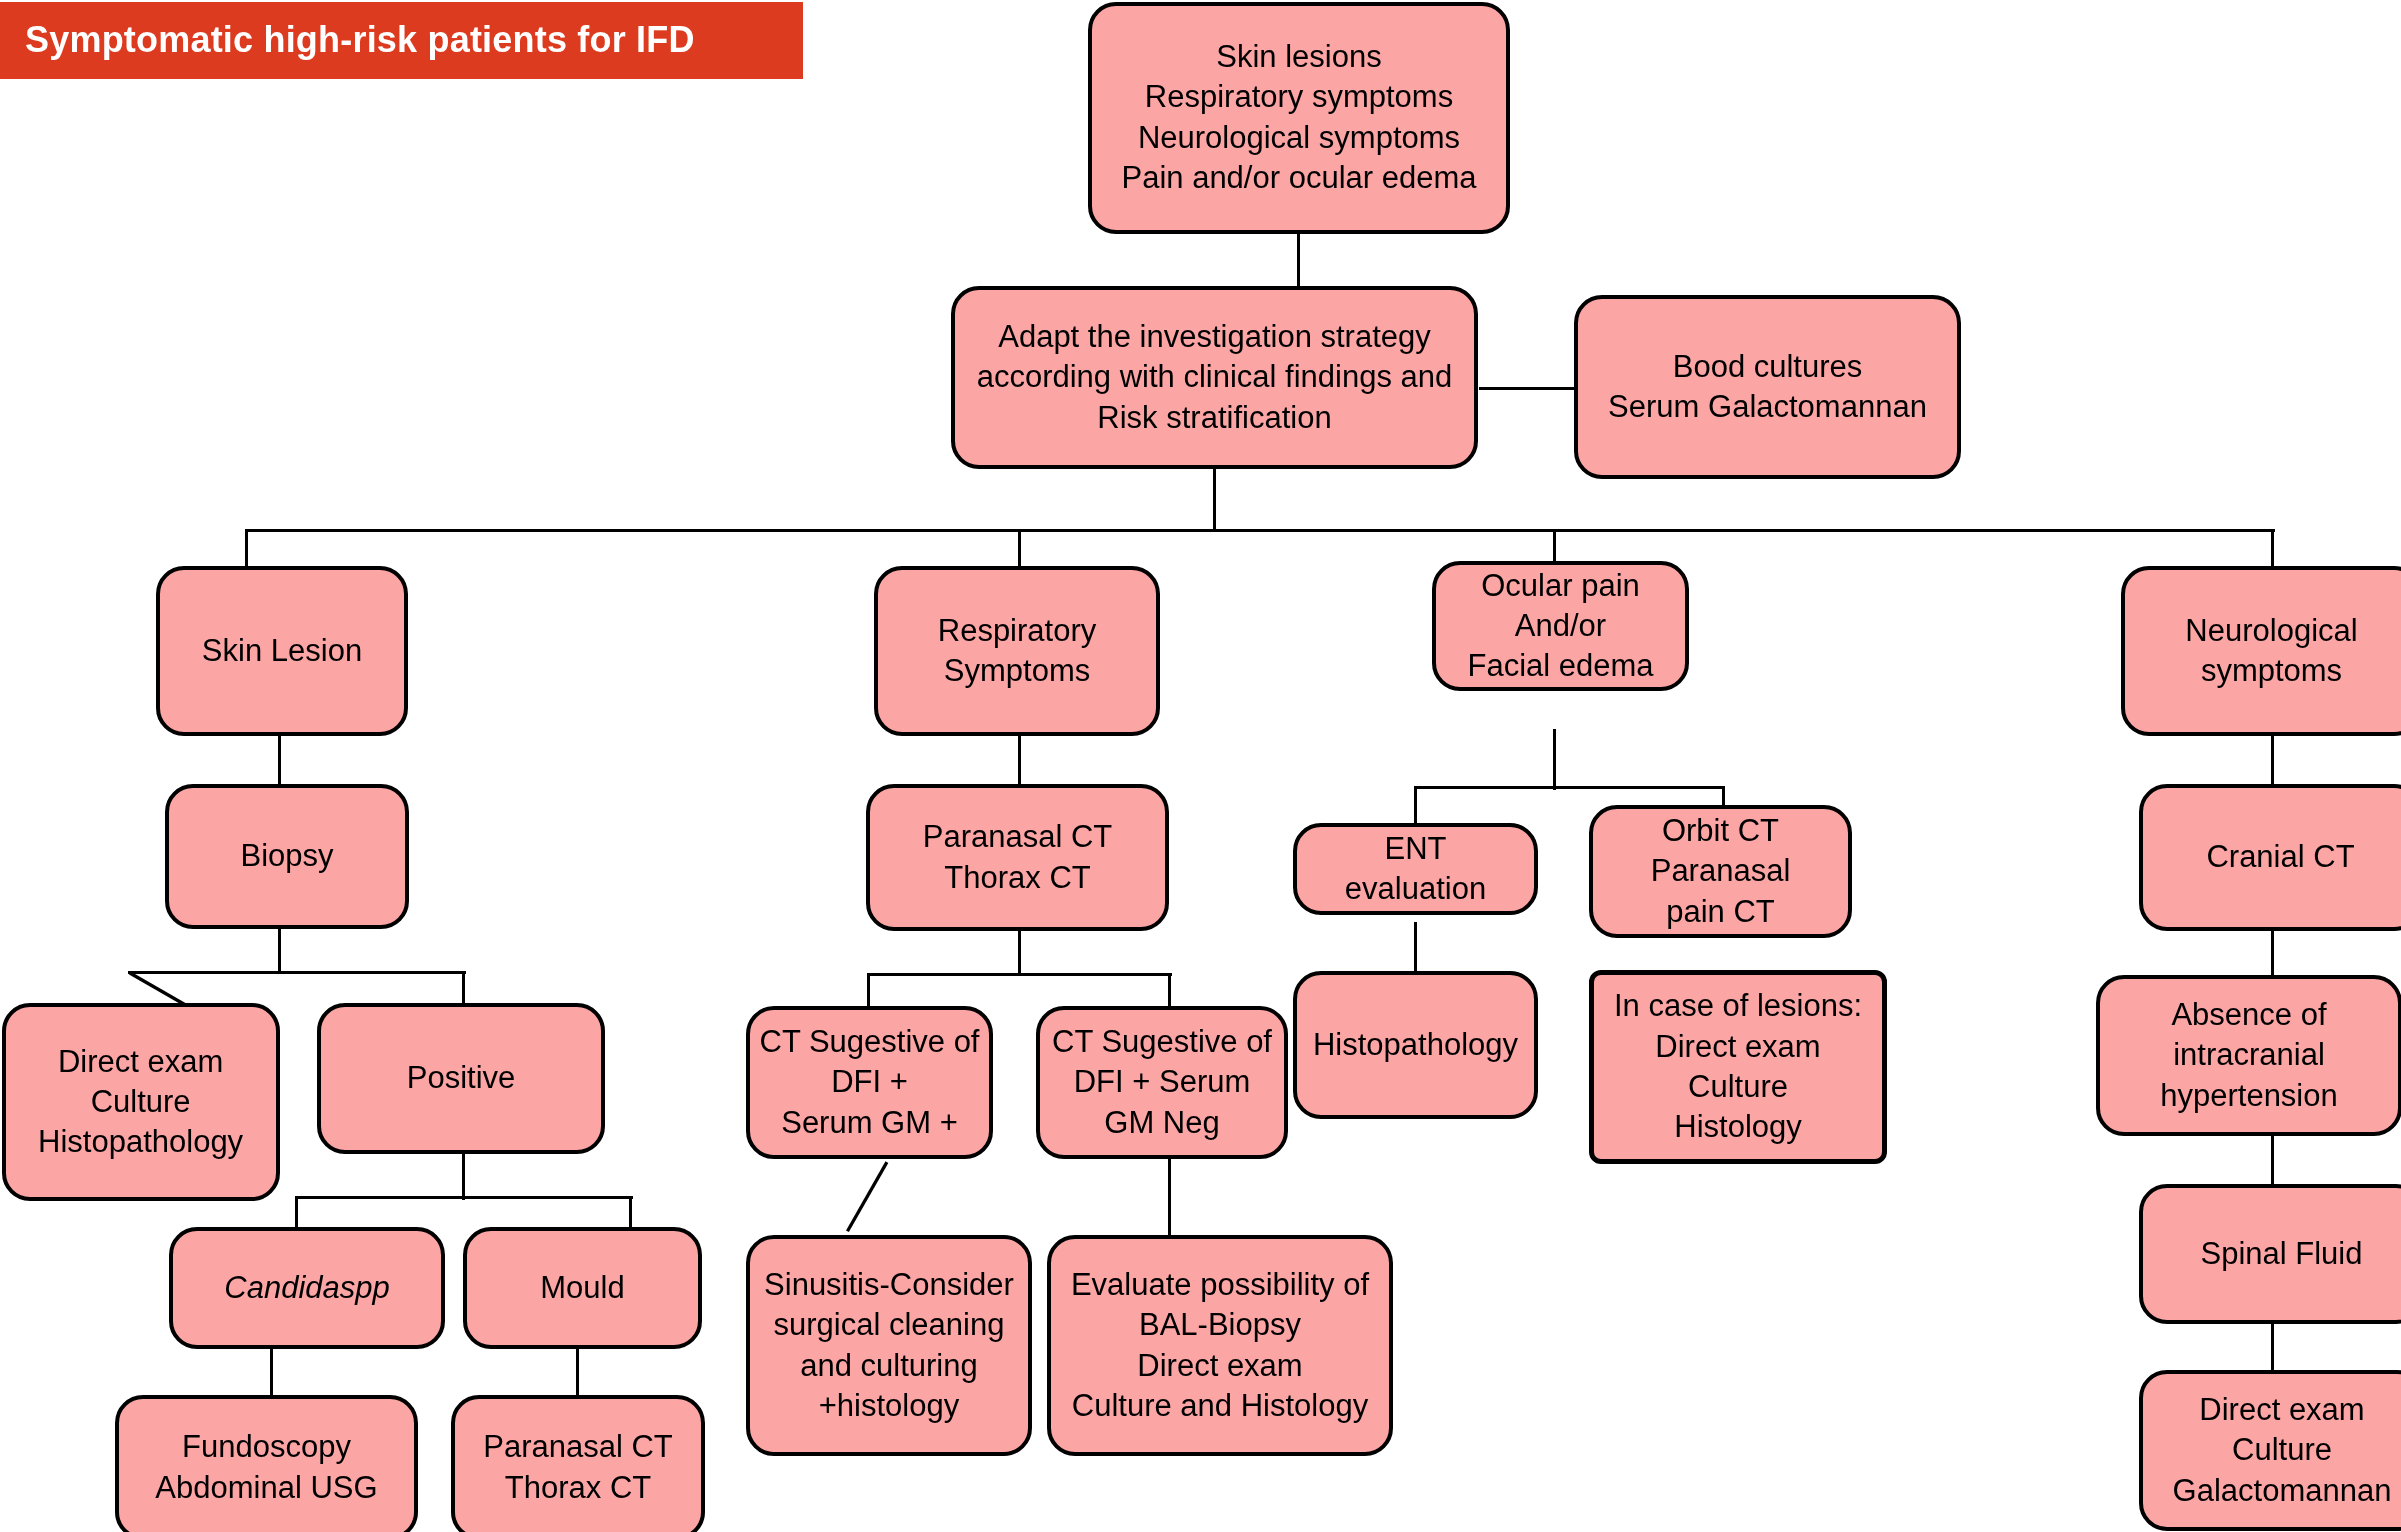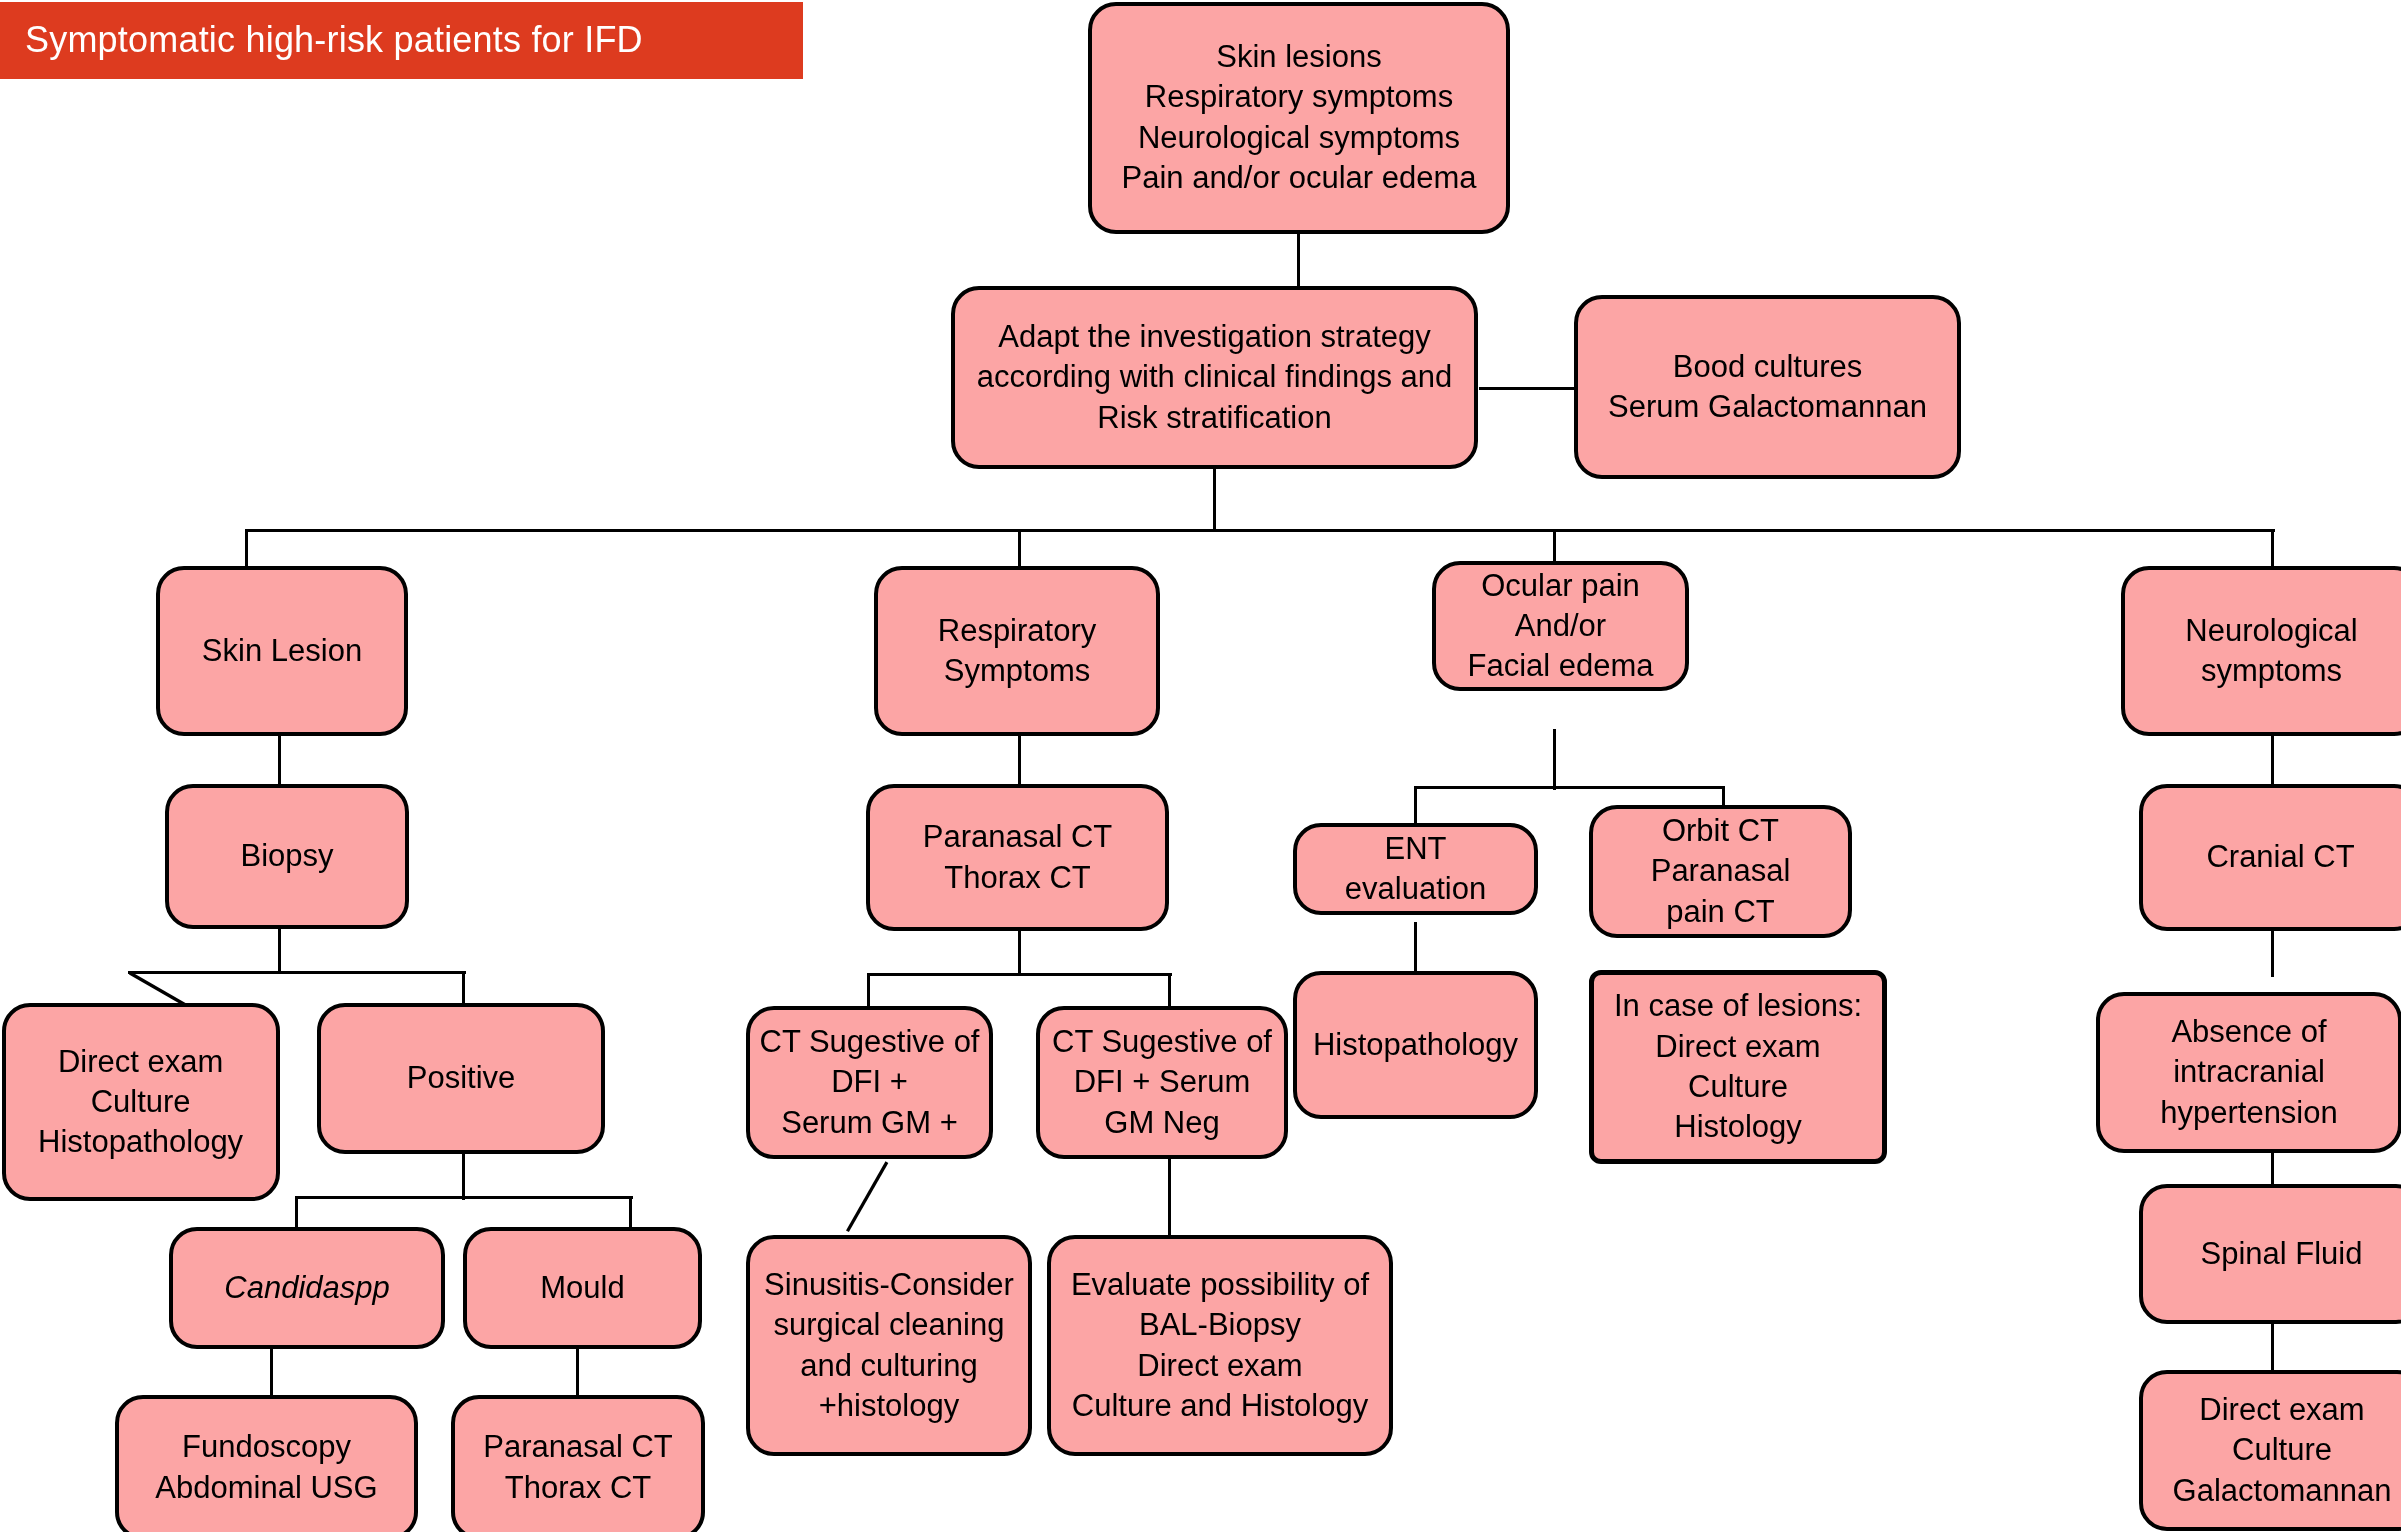--- a/index.html
+++ b/index.html
@@ -46,21 +46,21 @@
   .ln{position:absolute;background:#000000;z-index:1;}
   .vln{width:3.3px;}
   .hln{height:3.3px;}
   .diag{position:absolute;z-index:1;}
 </style>
 </head>
 <body>
 
 <div id="stage">
 
-  <div class="banner" style="left:0px;top:1.6px;width:803px;height:77px;">
+  <div class="banner" style="left:0px;top:1.6px;width:803px;height:77px;font-weight:bold;">
     <span>Symptomatic high-risk patients for IFD</span>
   </div>
 
   <div class="ln vln" style="left:1297px;top:231px;height:56px;"></div>
 
   <div class="ln hln" style="left:1479px;top:387px;width:97px;"></div>
 
   <div class="ln vln" style="left:1213px;top:468px;height:63px;"></div>
 
   <div class="ln hln" style="left:245px;top:529px;width:2030px;"></div>
@@ -259,21 +259,21 @@
     <span class="txt">
       <span>Neurological</span><br>
       <span>symptoms</span>
     </span>
   </div>
 
   <div class="node" style="left:2139px;top:784px;width:283px;height:147px;">
     <span class="txt">Cranial CT</span>
   </div>
 
-  <div class="node" style="left:2096px;top:975px;width:306px;height:161px;margin-top:17px;">
+  <div class="node" style="left:2096px;top:975px;width:306px;height:161px;">
     <span class="txt">
       <span>Absence of</span><br>
       <span>intracranial</span><br>
       <span>hypertension</span>
     </span>
   </div>
 
   <div class="node" style="left:2139px;top:1184px;width:285px;height:140px;">
     <span class="txt">Spinal Fluid</span>
   </div>

